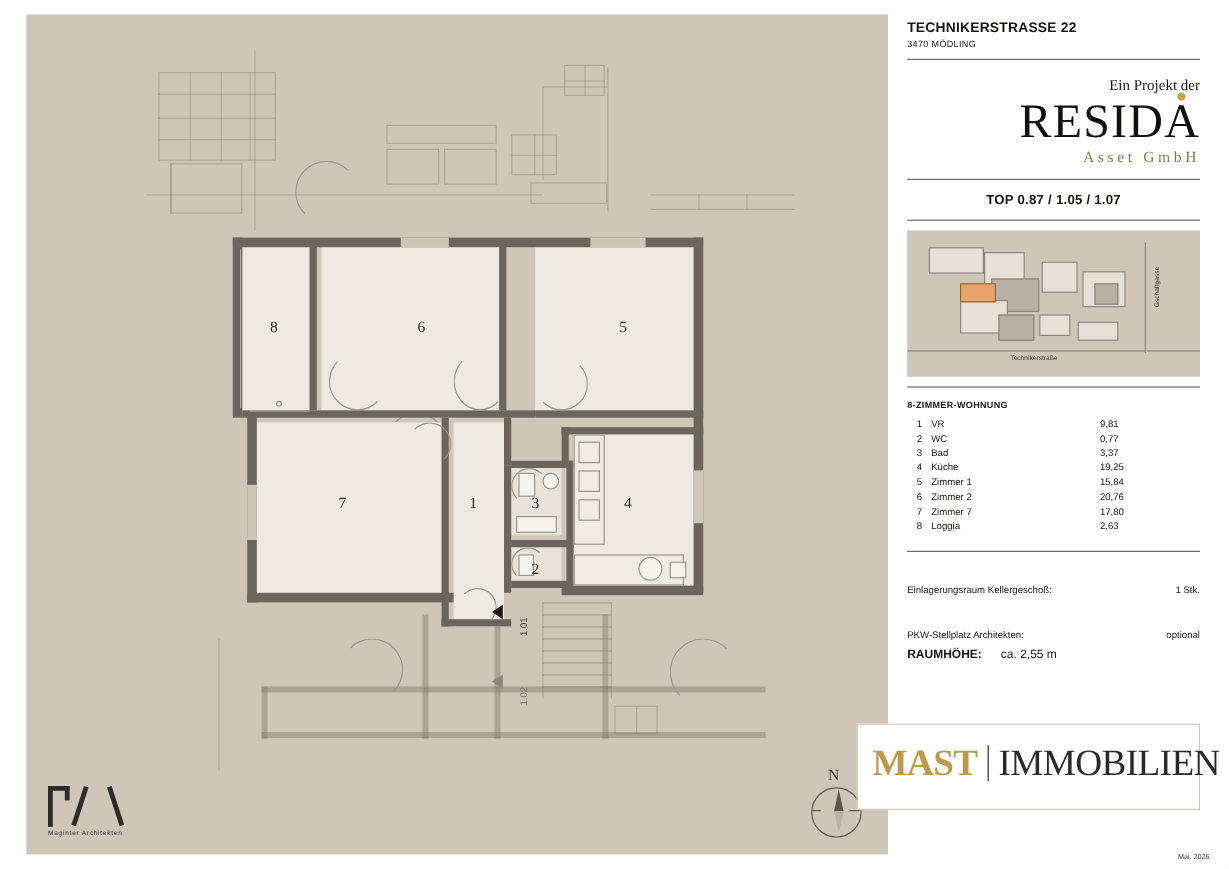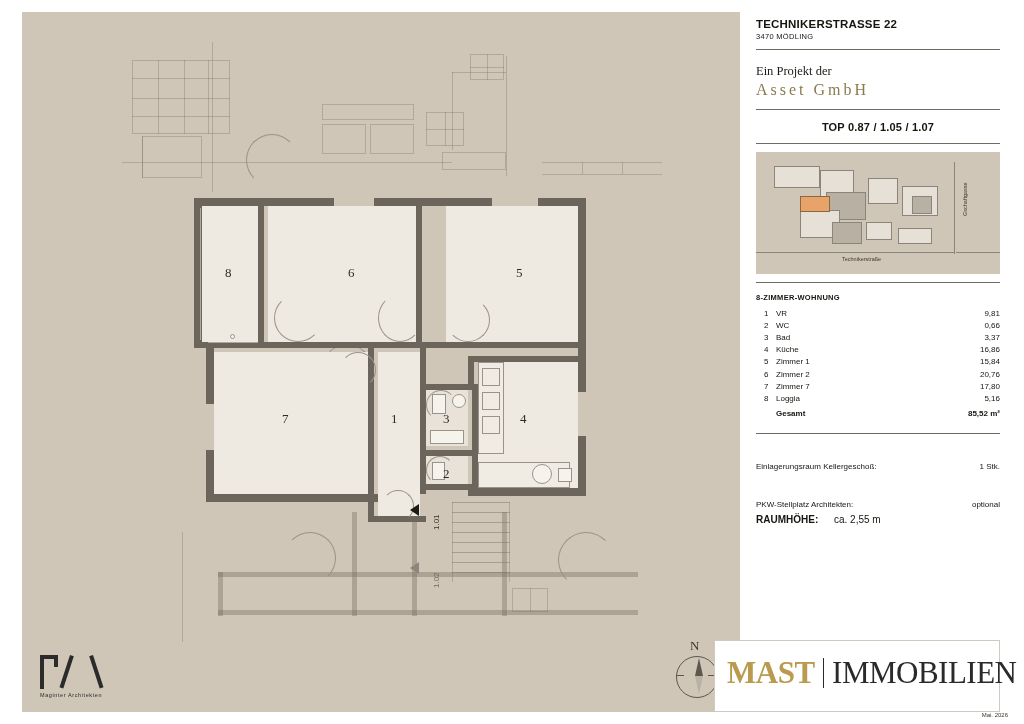--- a/index.html
+++ b/index.html
@@ -156,21 +156,21 @@
     color: #17150f;
     letter-spacing: 0.2px;
   }
   #addr-city {
     font-size: 7.5px;
     color: #17150f;
     margin-top: 2px;
     letter-spacing: 0.3px;
   }
   .brand-wrap {
-    text-align: left;
+    text-align: right;
     padding: 6px 0 2px;
   }
   .brand-pre {
     font-family: "Liberation Serif", serif;
     font-size: 12.5px;
     color: #1c1a15;
     margin-bottom: 2px;
   }
   .brand-main {
     position: relative;
@@ -185,21 +185,21 @@
     position: absolute;
     right: 12px;
     top: -4px;
     width: 7px;
     height: 7px;
     background: #c8a24a;
     border-radius: 50%;
   }
   .brand-sub {
     font-family: "Liberation Serif", serif;
-    font-size: 16px;
+    font-size: 13px;
     letter-spacing: 3px;
     color: #8a7a4e;
     margin-top: 2px;
   }
   #top-label {
     text-align: center;
     font-size: 11px;
     font-weight: bold;
     color: #17150f;
     padding: 3px 0 2px;
@@ -255,21 +255,21 @@
   }
   table.rooms td {
     padding: 1.6px 0;
     vertical-align: top;
   }
   table.rooms td.idx {
     width: 12px;
     padding-left: 8px;
   }
   table.rooms td.val {
-    text-align: right;
+    text-align: left;
     white-space: nowrap;
   }
   table.rooms tr.total td {
     font-weight: bold;
     padding-top: 4px;
   }
   .kv {
     display: flex;
     justify-content: space-between;
     font-size: 8px;
@@ -283,21 +283,21 @@
     display: flex;
     font-size: 10px;
     color: #17150f;
     padding-top: 4px;
   }
   #height-row .k { font-weight: bold; width: 78px; }
   
   #mast {
     position: absolute;
     left: 714px;
-    top: 640px;
+    top: 603px;
     width: 286px;
     height: 72px;
     background: #ffffff;
     border: 1px solid #cfc9bf;
     box-sizing: border-box;
   }
   #mast .inner {
     position: absolute;
     left: 12px; top: 16px;
     display: flex;
@@ -545,20 +545,24 @@
   </div>
 
   <div id="title-col">
 
     <div id="addr-name">TECHNIKERSTRASSE 22</div>
     <div id="addr-city">3470 MÖDLING</div>
     <div class="hr"></div>
 
     <div class="brand-wrap">
       <div class="brand-pre">Ein Projekt der</div>
+      <div class="brand-main">
+        <span>RESIDA</span>
+        <span class="brand-dot"></span>
+      </div>
       <div class="brand-sub">Asset GmbH</div>
     </div>
 
     <div class="hr"></div>
     <div id="top-label">TOP 0.87 / 1.05 / 1.07</div>
     <div class="hr"></div>
 
     <div id="sitemap">
       <div class="blk" style="left:18px;top:14px;width:46px;height:22px;"></div>
       <div class="blk" style="left:64px;top:18px;width:34px;height:30px;"></div>
@@ -584,56 +588,51 @@
     <table class="rooms">
       <tbody>
         <tr>
           <td class="idx">1</td>
           <td>VR</td>
           <td class="val">9,81</td>
         </tr>
         <tr>
           <td class="idx">2</td>
           <td>WC</td>
-          <td class="val">0,66</td>
+          <td class="val">0,77</td>
         </tr>
         <tr>
           <td class="idx">3</td>
           <td>Bad</td>
           <td class="val">3,37</td>
         </tr>
         <tr>
           <td class="idx">4</td>
           <td>Küche</td>
-          <td class="val">16,86</td>
+          <td class="val">19,25</td>
         </tr>
         <tr>
           <td class="idx">5</td>
           <td>Zimmer 1</td>
           <td class="val">15,84</td>
         </tr>
         <tr>
           <td class="idx">6</td>
           <td>Zimmer 2</td>
           <td class="val">20,76</td>
         </tr>
         <tr>
           <td class="idx">7</td>
           <td>Zimmer 7</td>
           <td class="val">17,80</td>
         </tr>
         <tr>
           <td class="idx">8</td>
           <td>Loggia</td>
-          <td class="val">5,16</td>
-        </tr>
-        <tr class="total">
-          <td class="idx"></td>
-          <td>Gesamt</td>
-          <td class="val">85,52 m²</td>
+          <td class="val">2,63</td>
         </tr>
       </tbody>
     </table>
 
     <div class="hr" style="margin-top:14px;"></div>
 
     <div class="kv">
       <div class="k">Einlagerungsraum Kellergeschoß:</div>
       <div class="v">1 Stk.</div>
     </div>

